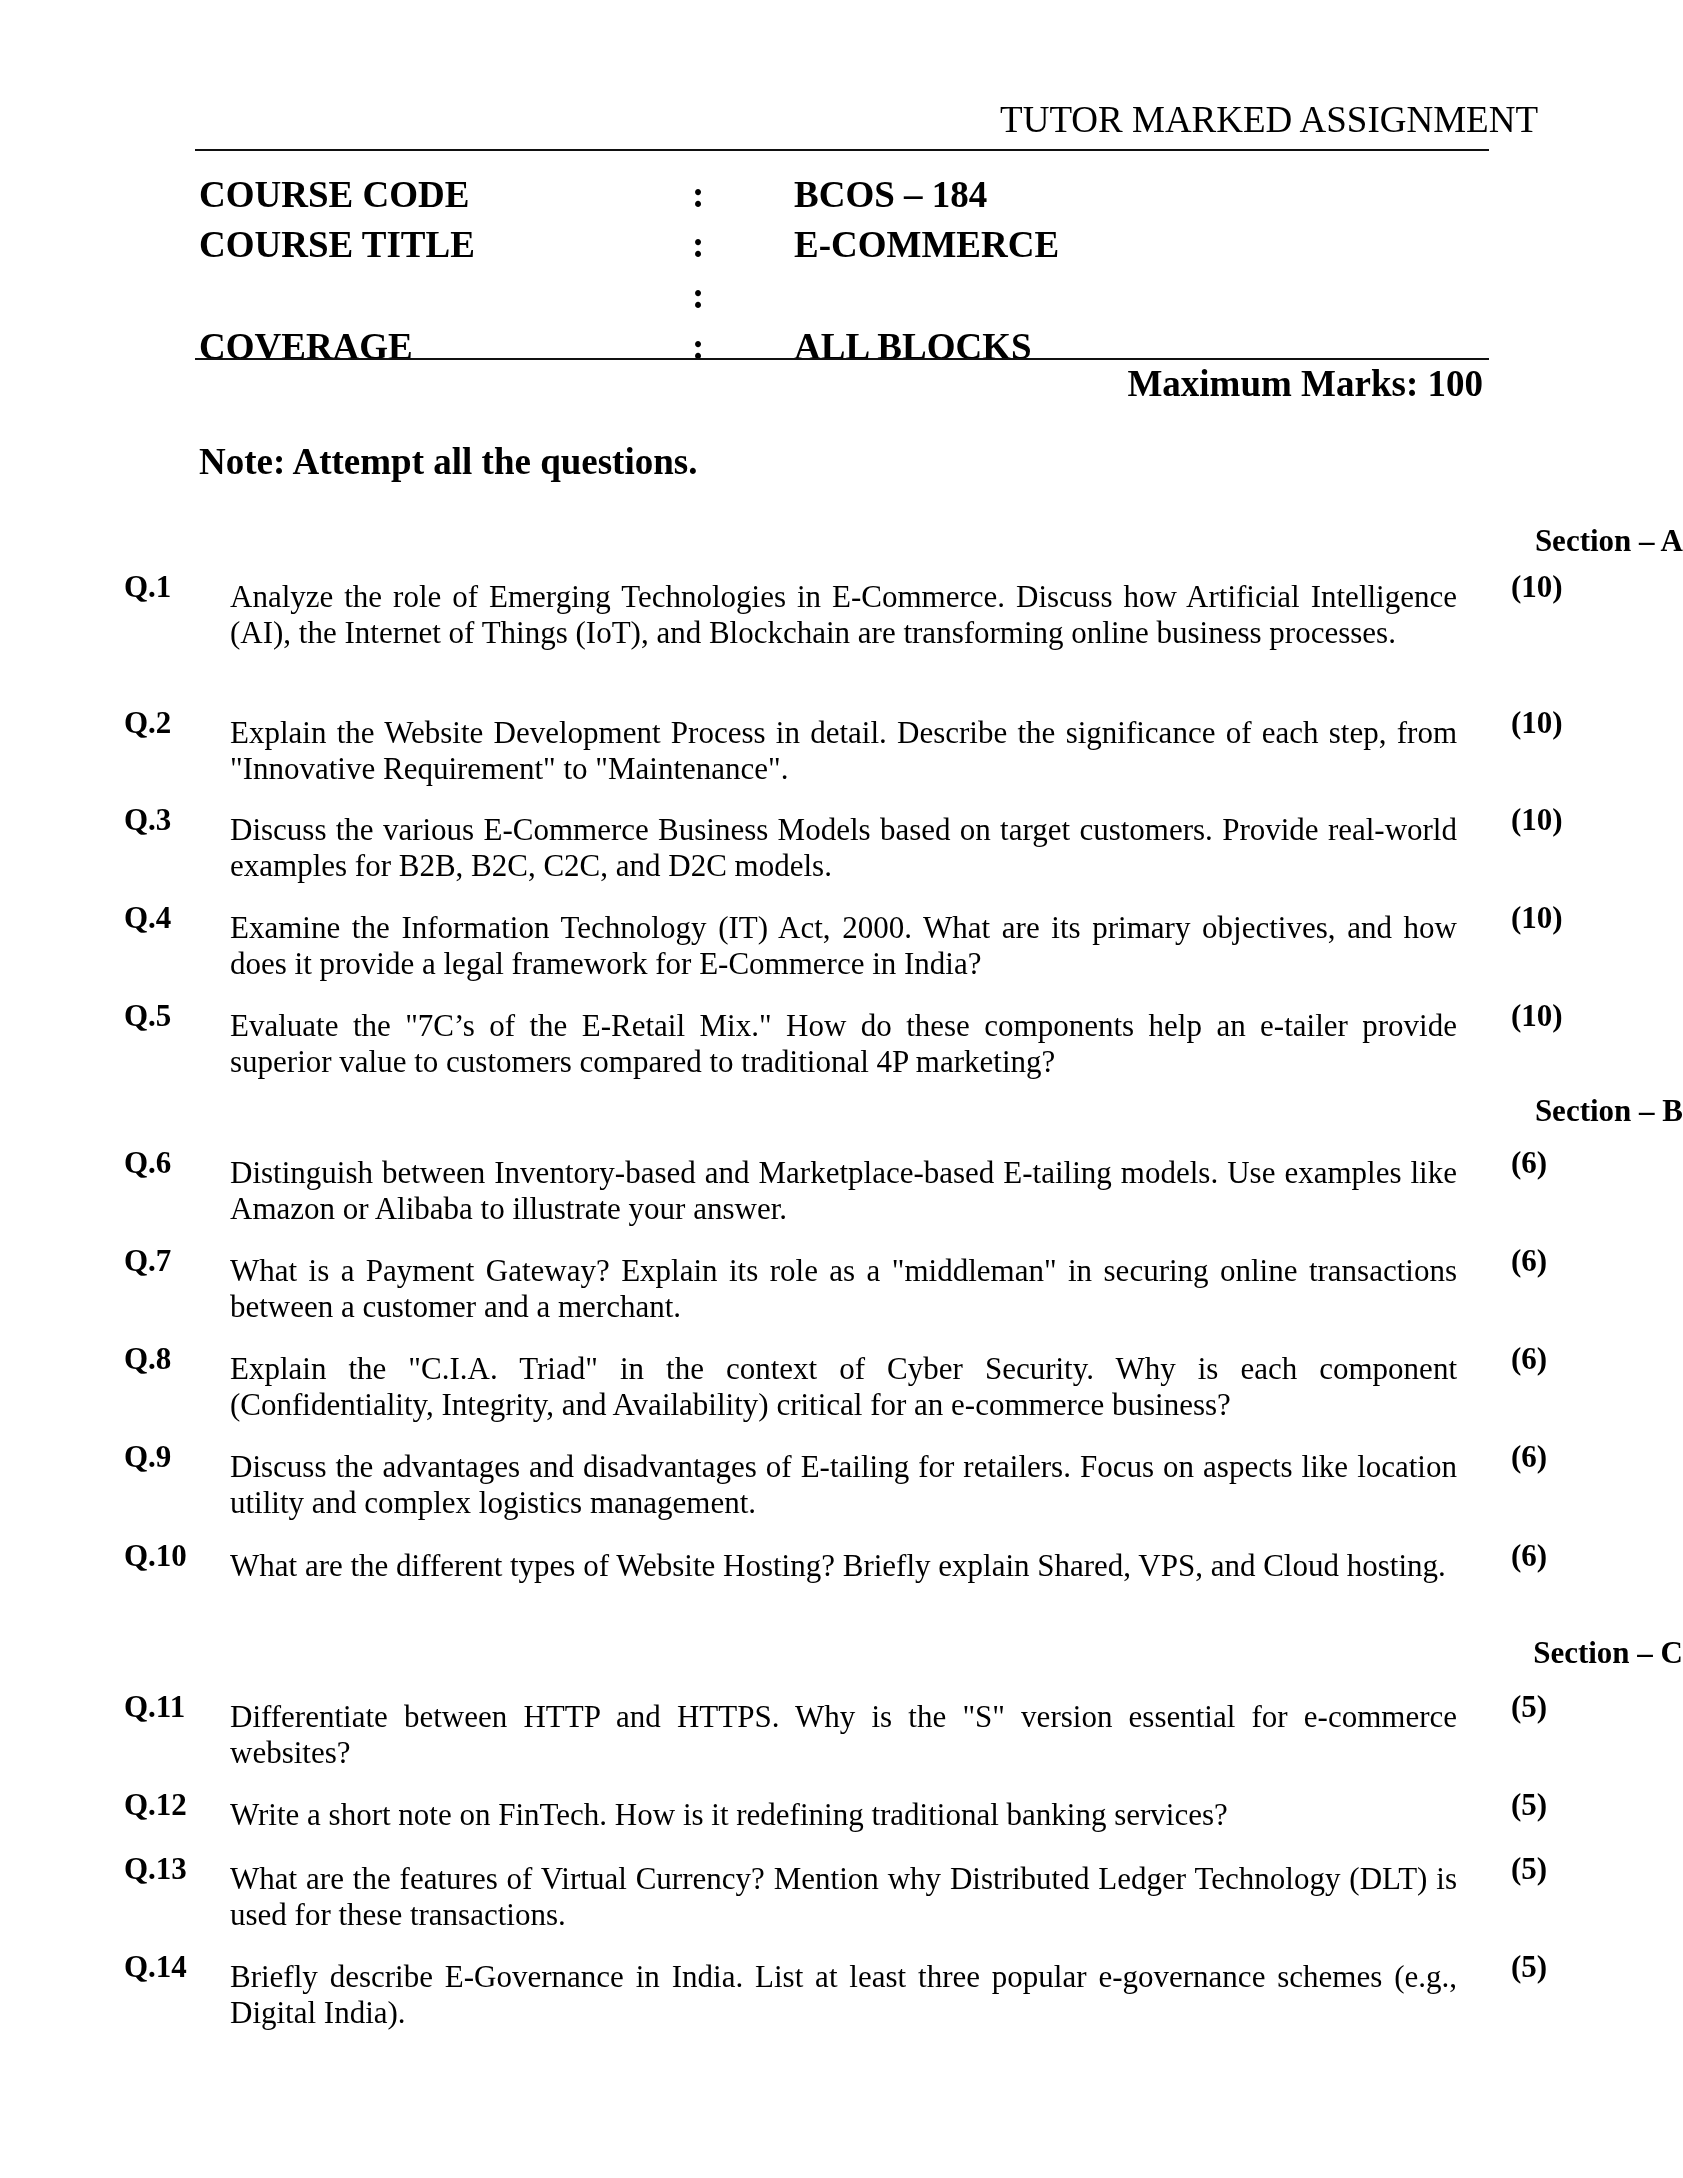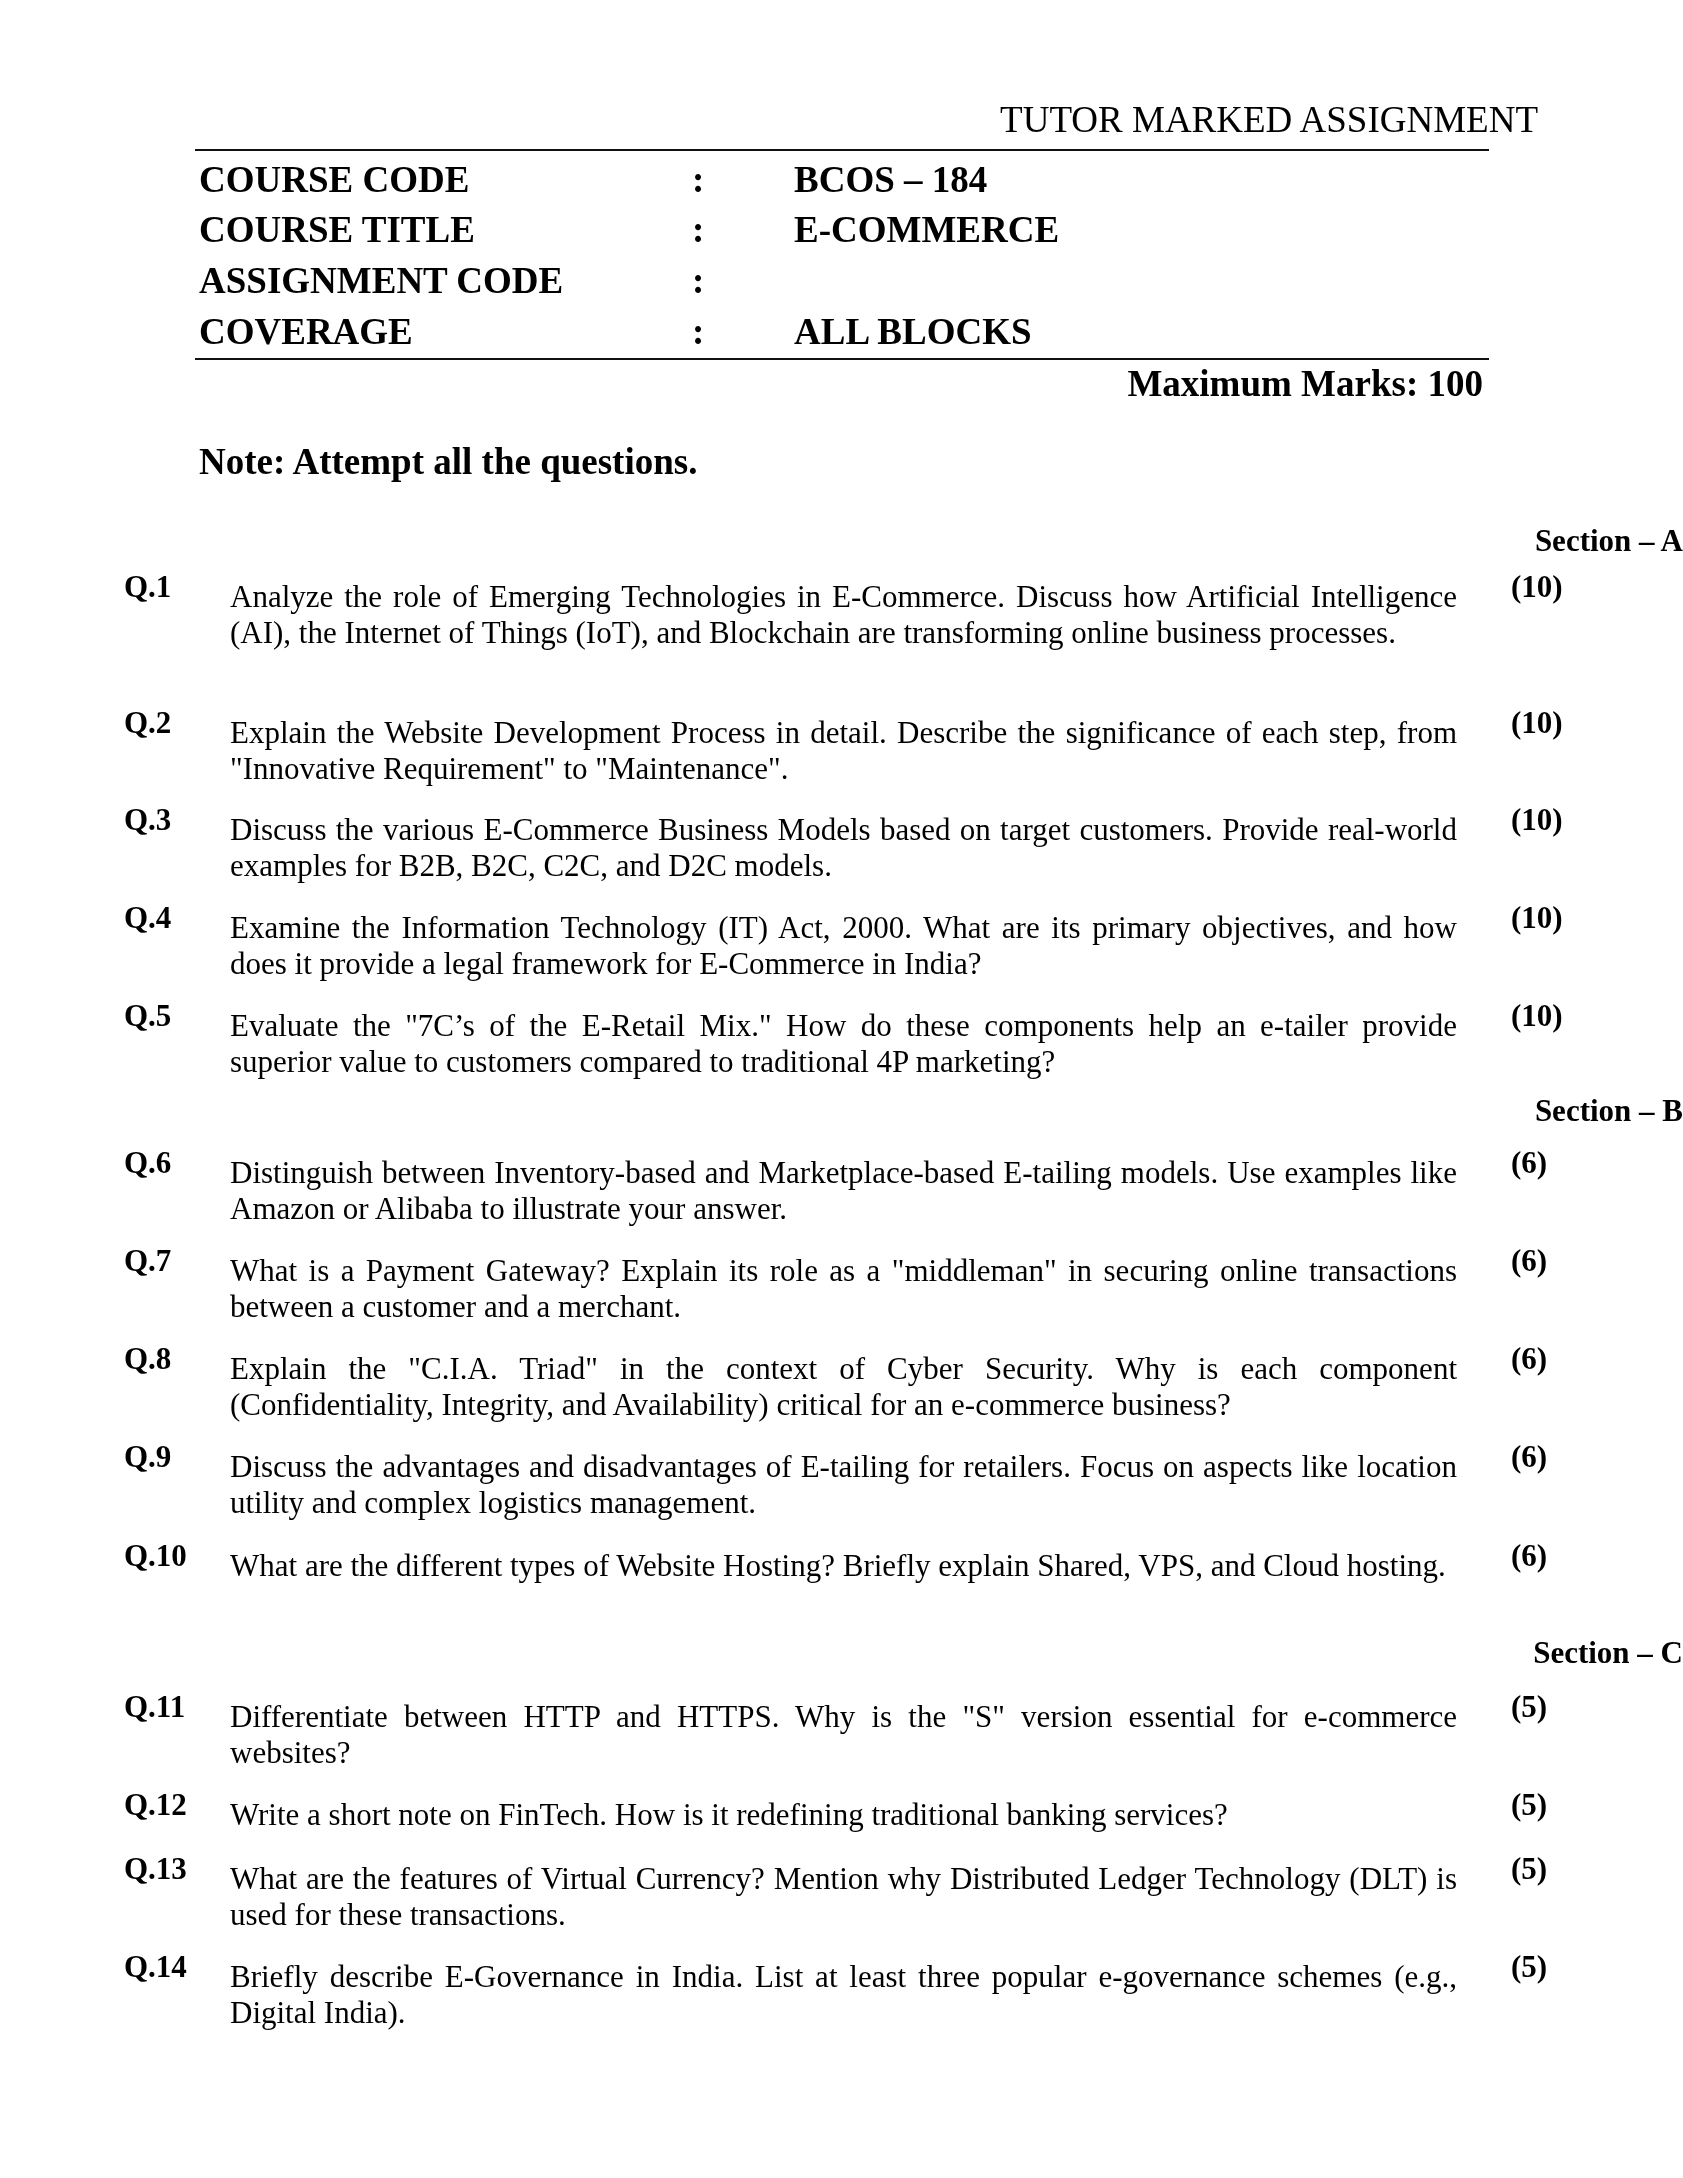--- a/index.html
+++ b/index.html
@@ -1,19 +1,19 @@
 <!DOCTYPE html>
 <html><head>
 <meta charset="utf-8">
 <style>
   html, body { margin: 0; padding: 0; background: #ffffff; }
   body { width: 1683px; height: 2178px; position: relative; overflow: hidden; color: #000; font-family: "Liberation Serif", "DejaVu Serif", serif; }
   .title { position: absolute; left: 0; width: 1538px; top: 99px; text-align: right; font-weight: normal; font-size: 37px; line-height: 42px; }
   .rule { position: absolute; left: 195px; width: 1294px; height: 0; border-top: 2px solid #111; }
-  .hdr-row { position: absolute; left: 0; width: 1683px; height: 44px; font-weight: bold; font-size: 37px; line-height: 44px; }
+  .hdr-row { position: absolute; left: 0; width: 1683px; height: 44px; font-weight: bold; font-size: 37px; line-height: 44px; margin-top: 15px; }
   .hdr-row .lbl { position: absolute; left: 199px; }
   .hdr-row .colon { position: absolute; left: 692px; }
   .hdr-row .val { position: absolute; left: 794px; white-space: nowrap; }
   .maxmarks { position: absolute; right: 200px; top: 362px; font-weight: bold; font-size: 37px; line-height: 44px; margin-left: 26px; }
   .note { position: absolute; left: 199px; top: 440px; font-weight: bold; font-size: 37px; line-height: 44px; }
   .section { position: absolute; left: 0; width: 1683px; text-align: right; font-weight: bold; font-size: 31px; line-height: 36px; }
   .q { position: absolute; left: 0; width: 1683px; font-size: 31px; line-height: 36px; }
   .q .qno { position: absolute; left: 124px; font-weight: bold; }
   .q .qtext { position: absolute; left: 230px; width: 1227px; text-align: justify; text-align-last: left; margin-top: 10px; }
   .q .marks { position: absolute; left: 1511px; width: 59px; text-align: left; font-weight: bold; }
@@ -28,21 +28,20 @@
   <span class="lbl">COURSE CODE</span>
   <span class="colon">:</span>
   <span class="val">BCOS – 184</span>
 </div>
 <div class="hdr-row" style="top:208px;text-align:center;">
   <span class="lbl">COURSE TITLE</span>
   <span class="colon">:</span>
   <span class="val">E-COMMERCE</span>
 </div>
 <div class="hdr-row" style="top:259px;">
-  <span class="lbl">ASSIGNMENT CODE</span>
   <span class="colon">:</span>
 </div>
 <div class="hdr-row" style="top:310px;">
   <span class="lbl">COVERAGE</span>
   <span class="colon">:</span>
   <span class="val">ALL BLOCKS</span>
 </div>
 
 <div class="rule" style="top:358px;"></div>
 <div class="maxmarks">Maximum Marks: 100</div>

